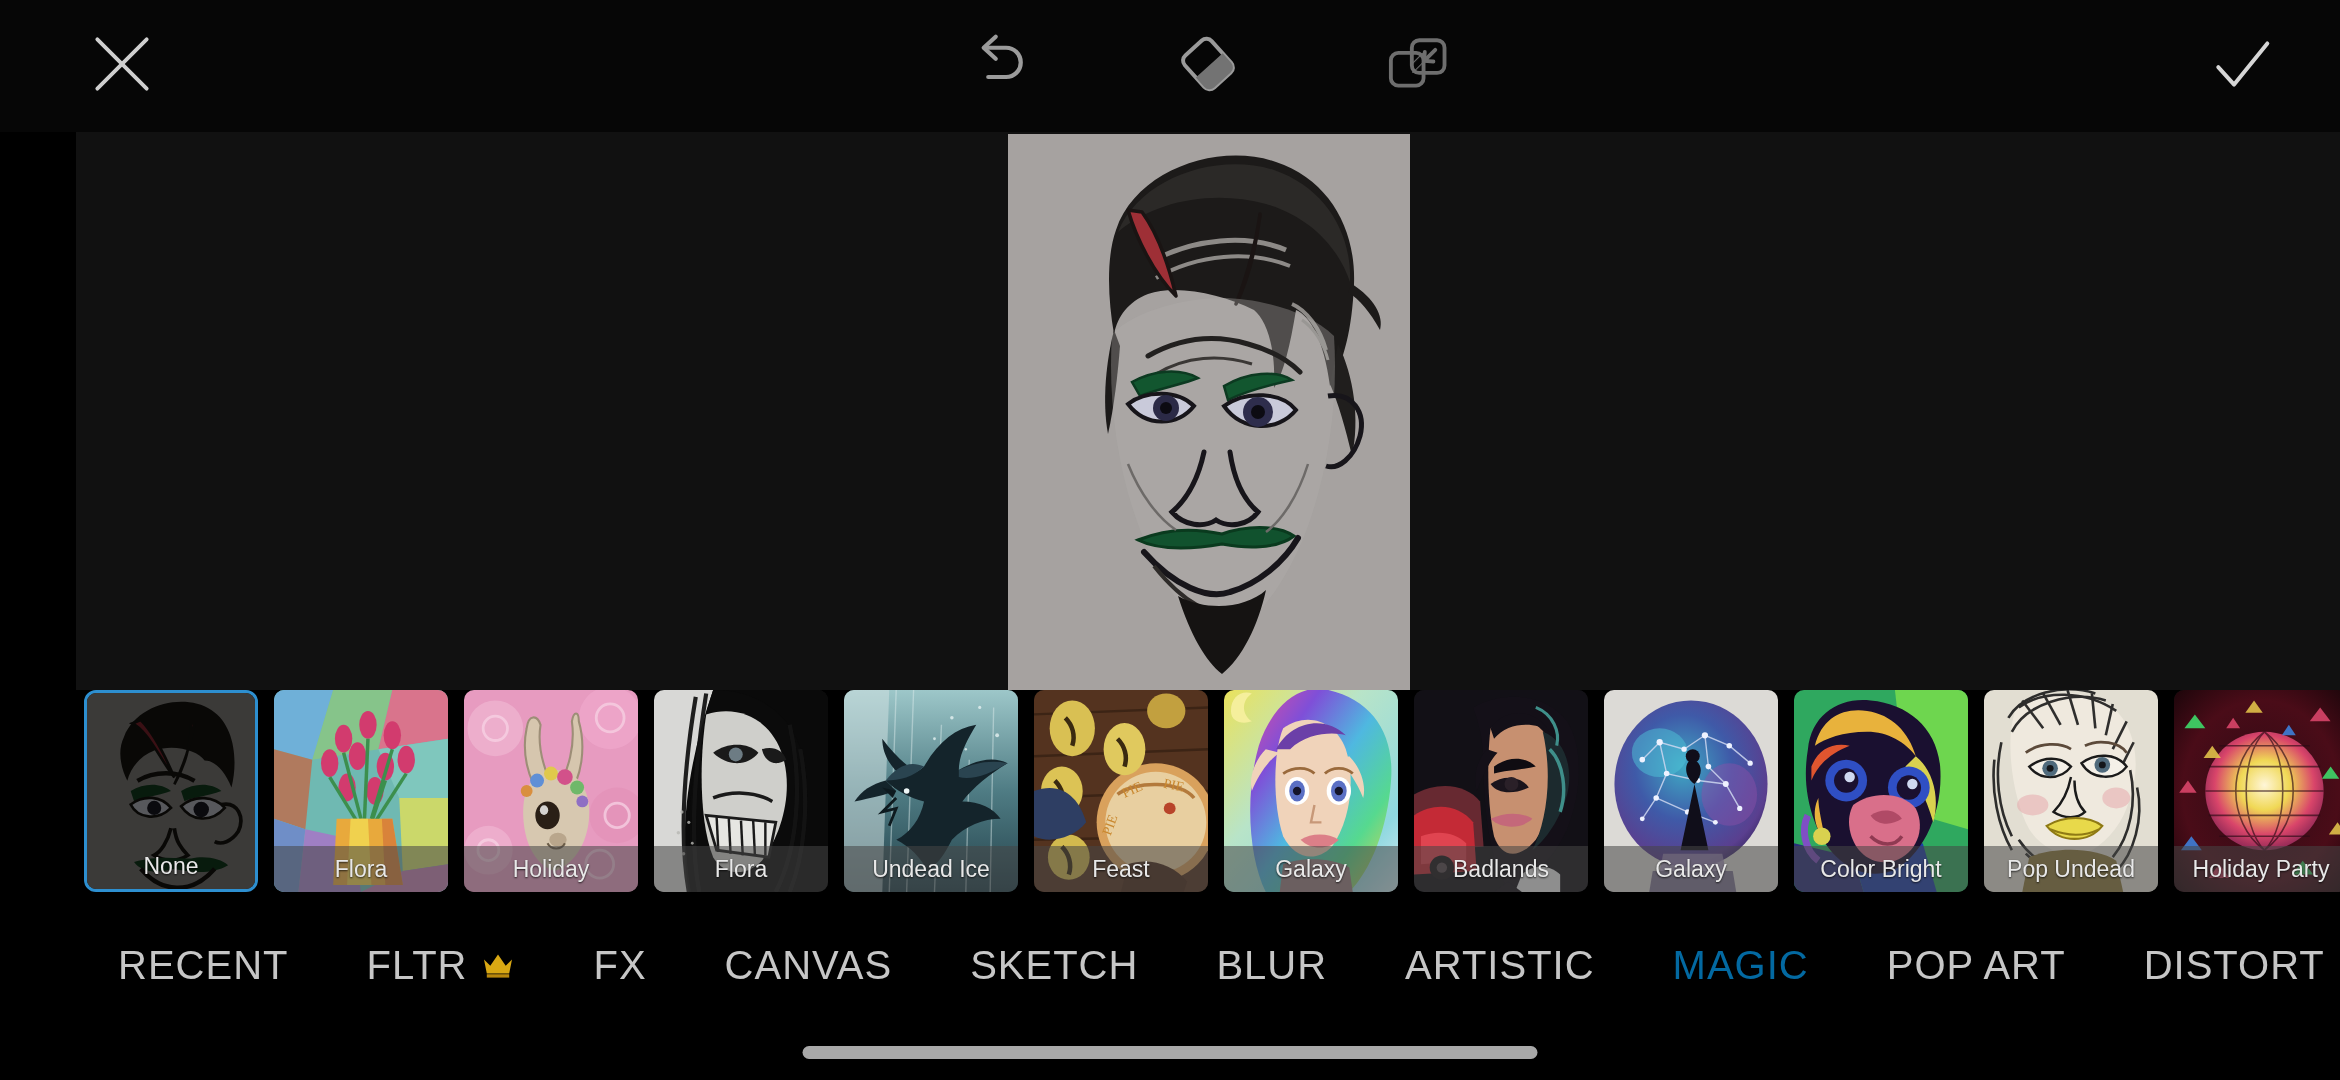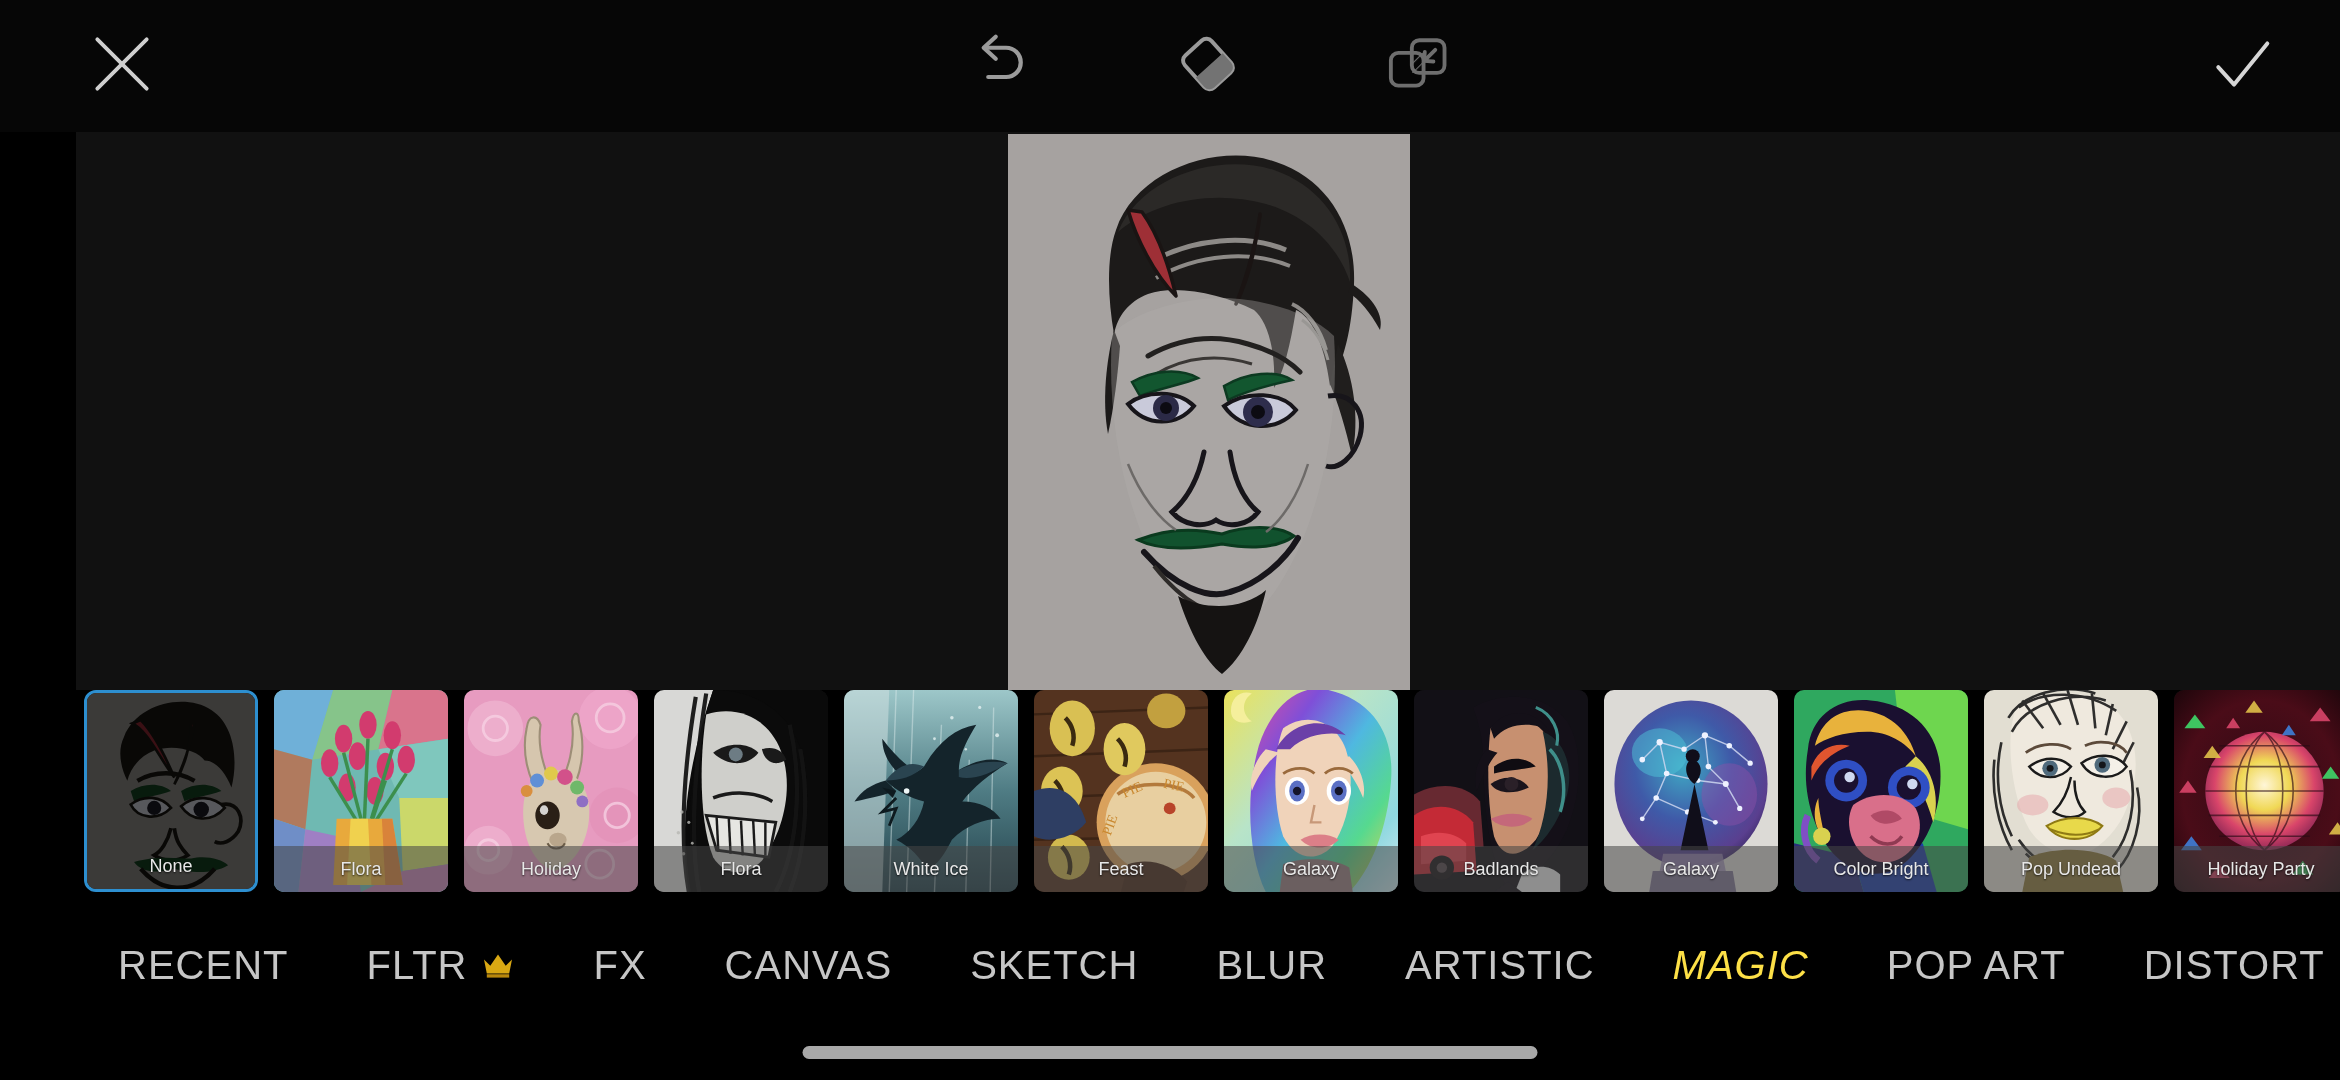--- a/index.html
+++ b/index.html
@@ -54,21 +54,21 @@
     margin-right:16px;
     border-radius:10px;
     overflow:hidden;
     background:#151515;
   }
   .thumb .art{ position:absolute; inset:0; }
   .thumb .art svg{ display:block; width:100%; height:100%; }
   .thumb .tlabel{
     position:absolute; left:0; right:0; bottom:0;
     height:46px; line-height:46px; text-align:center;
-    color:#e8e8e8; font-size:18px;
+    color:#e8e8e8; font-size:23px;
     background:rgba(70,70,70,0.55);
     text-shadow:0 1px 2px rgba(0,0,0,.75);
     white-space:nowrap;
   }
   .thumb.selected{
     border:3px solid #2d8fd0;
     border-radius:12px;
   }
   .thumb.selected .art{ filter:brightness(0.42); }
   .thumb.selected .tlabel{ background:transparent; }
@@ -82,21 +82,21 @@
     padding-left:118px;
     overflow:hidden;
   }
   .tab{
     flex:0 0 auto;
     display:flex; align-items:center; gap:14px;
     color:#c6c6c6; font-size:40px; letter-spacing:1px;
     margin-right:78px;
     white-space:nowrap;
   }
-  .tab.active{ color:#fde047;font-style:italic; }
+  .tab.active{ color:#0369a1; }
   .crown{ display:block; }
 
   
   #home-indicator{
     position:absolute; left:50%; transform:translateX(-50%);
     top:1046px; width:735px; height:13px;
     border-radius:7px; background:#a8a8a8;
   }
 </style>
 </head>
@@ -384,21 +384,21 @@
     <path d="M30 58 L22 56 L28 62Z" fill="#0e1a1f"></path>
     <g fill="#e6f2f2" opacity=".8">
       <circle cx="62" cy="16" r="1"></circle>
             <circle cx="78" cy="10" r="0.9"></circle>
             <circle cx="88" cy="26" r="1.1"></circle>
       <circle cx="52" cy="28" r="0.8"></circle>
             <circle cx="70" cy="34" r="0.7"></circle>
     </g>
   </svg>
       </div>
-      <div class="tlabel">White Ice</div>
+      <div class="tlabel">Undead Ice</div>
     </div>
     <div class="thumb">
       <div class="art">
         <svg viewBox="0 0 100 116" preserveAspectRatio="none">
     <rect width="100" height="116" fill="#54331f"></rect>
     <g stroke="#3c2415" stroke-width="1.4">
       <line x1="0" y1="14" x2="100" y2="10"></line>
             <line x1="0" y1="38" x2="100" y2="34"></line>
       <line x1="0" y1="62" x2="100" y2="58"></line>
             <line x1="0" y1="86" x2="100" y2="84"></line>

